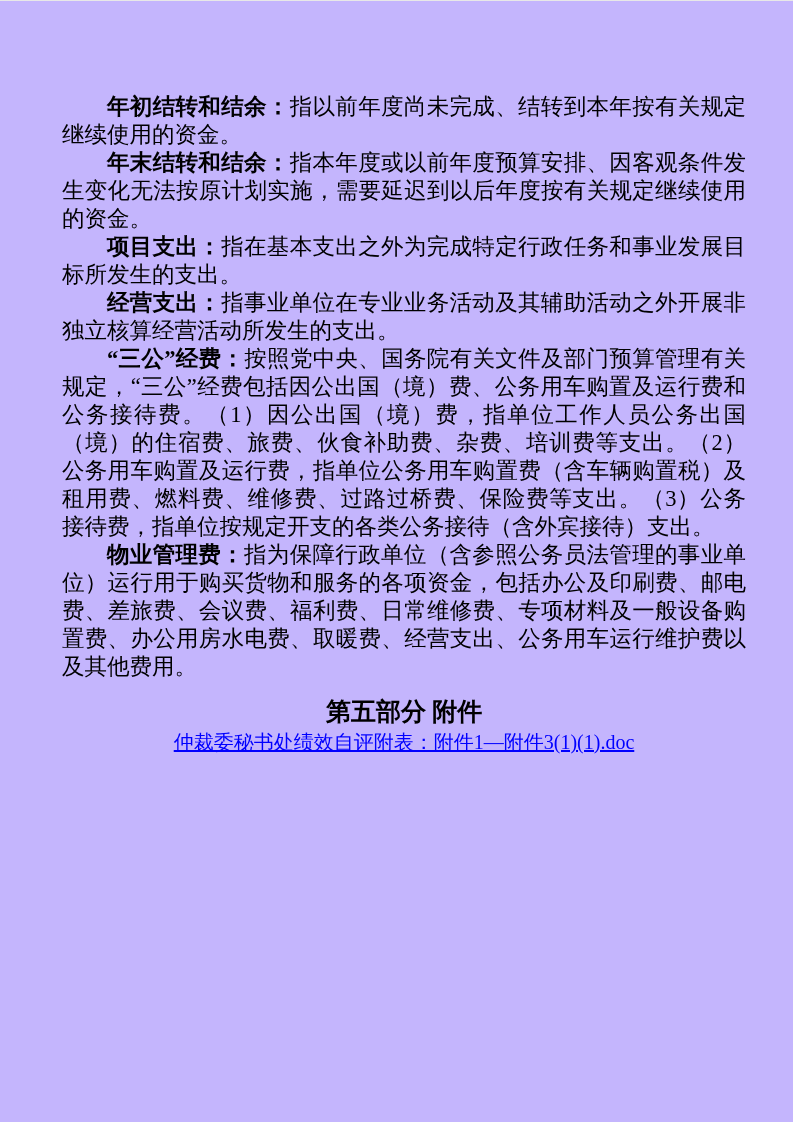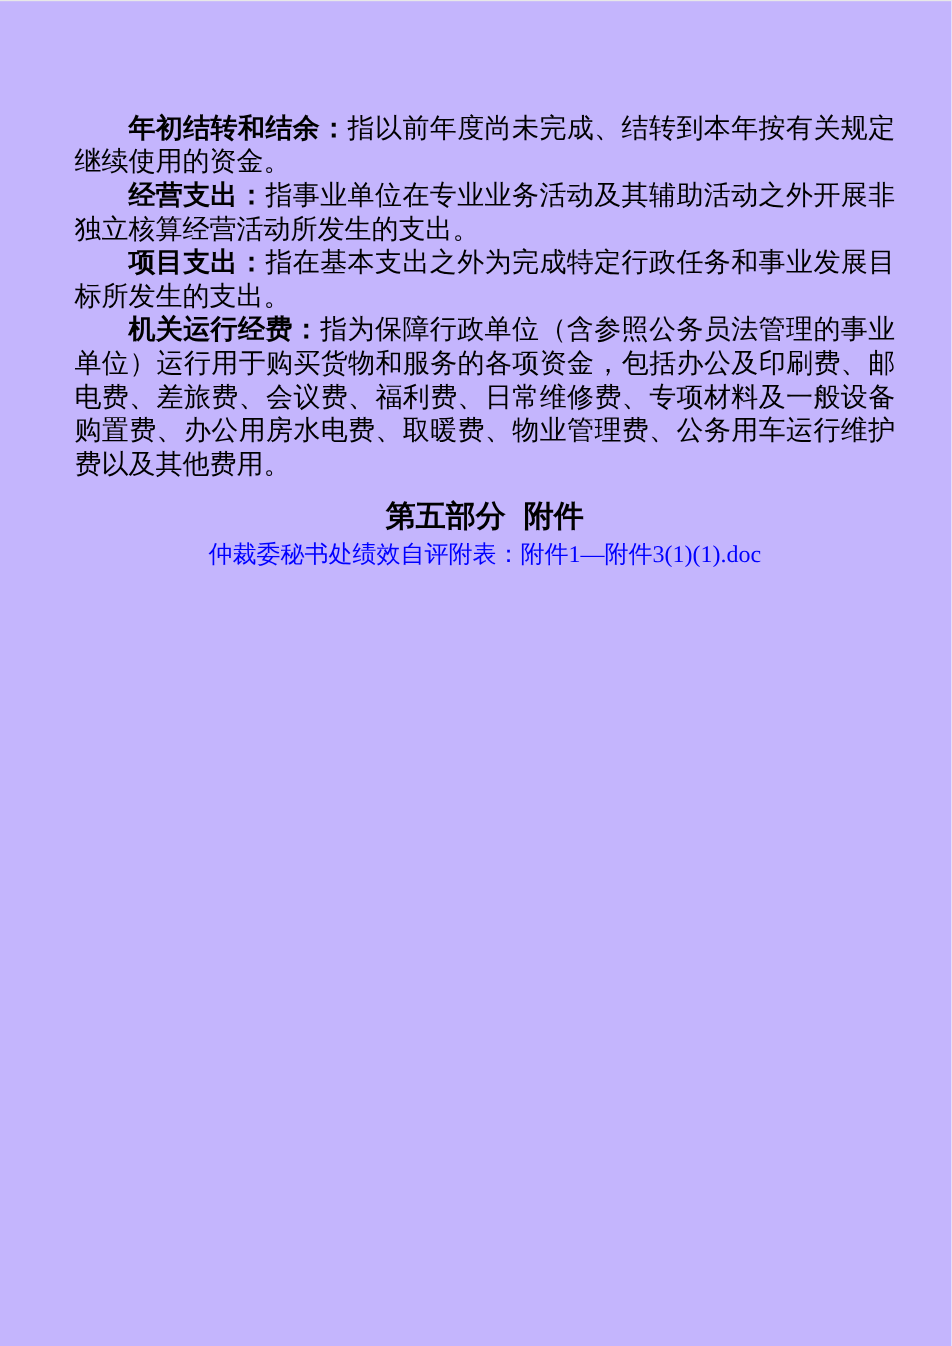--- a/index.html
+++ b/index.html
@@ -39,49 +39,51 @@
     font-weight: bold;
   }
   h2.section-heading {
     margin: 16px 0 2px 0;
     padding: 0;
     font-size: 25px;
     line-height: 30px;
     font-weight: bold;
     text-align: center;
     color: #000000;
-    font-family: Liberation Mono, monospace;
   }
   .link-line {
     margin: 0;
     text-align: center;
     font-size: 20px;
     line-height: 26px;
   }
   a.attachment {
     color: #0000FF;
+    text-decoration: underline;
     cursor: pointer;
   }
 </style>
 </head>
 <body>
 
 <div class="page">
   <div class="content">
 
     <p class="def"><b>年初结转和结余：</b><span>指以前年度尚未完成、结转到本年按有关规定继续使用的资金。</span></p>
 
 
+    <p class="def"><b>年末结转和结余：</b><span>指本年度或以前年度预算安排、因客观条件发生变化无法按原计划实施，需要延迟到以后年度按有关规定继续使用的资金。</span></p>
 
+
+    <p class="def"><b>项目支出：</b><span>指在基本支出之外为完成特定行政任务和事业发展目标所发生的支出。</span></p>
 
     <p class="def"><b>经营支出：</b><span>指事业单位在专业业务活动及其辅助活动之外开展非独立核算经营活动所发生的支出。</span></p>
 
-    <p class="def"><b>项目支出：</b><span>指在基本支出之外为完成特定行政任务和事业发展目标所发生的支出。</span></p>
+    <p class="def"><b>“三公”经费：</b><span>按照党中央、国务院有关文件及部门预算管理有关规定，“三公”经费包括因公出国（境）费、公务用车购置及运行费和公务接待费。（1）因公出国（境）费，指单位工作人员公务出国（境）的住宿费、旅费、伙食补助费、杂费、培训费等支出。（2）公务用车购置及运行费，指单位公务用车购置费（含车辆购置税）及租用费、燃料费、维修费、过路过桥费、保险费等支出。（3）公务接待费，指单位按规定开支的各类公务接待（含外宾接待）支出。</span></p>
 
-
-    <p class="def"><b>机关运行经费：</b><span>指为保障行政单位（含参照公务员法管理的事业单位）运行用于购买货物和服务的各项资金，包括办公及印刷费、邮电费、差旅费、会议费、福利费、日常维修费、专项材料及一般设备购置费、办公用房水电费、取暖费、物业管理费、公务用车运行维护费以及其他费用。</span></p>
+    <p class="def"><b>物业管理费：</b><span>指为保障行政单位（含参照公务员法管理的事业单位）运行用于购买货物和服务的各项资金，包括办公及印刷费、邮电费、差旅费、会议费、福利费、日常维修费、专项材料及一般设备购置费、办公用房水电费、取暖费、经营支出、公务用车运行维护费以及其他费用。</span></p>
 
     <h2 class="section-heading">第五部分 附件</h2>
 
     <p class="link-line"><a class="attachment" style="color: rgb(0, 0, 255);">仲裁委秘书处绩效自评附表：附件1—附件3(1)(1).doc</a></p>
 
   </div>
 </div>
 
 </body></html>

